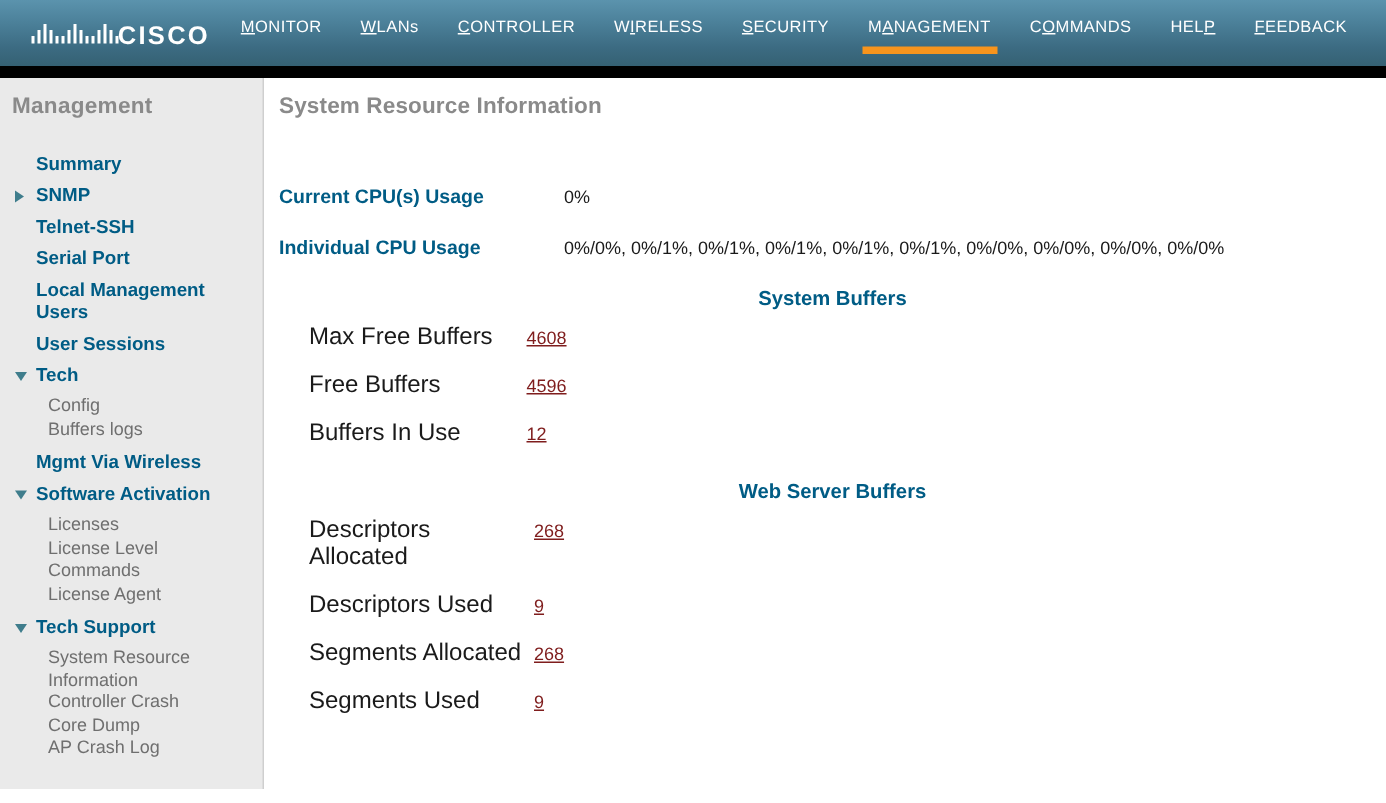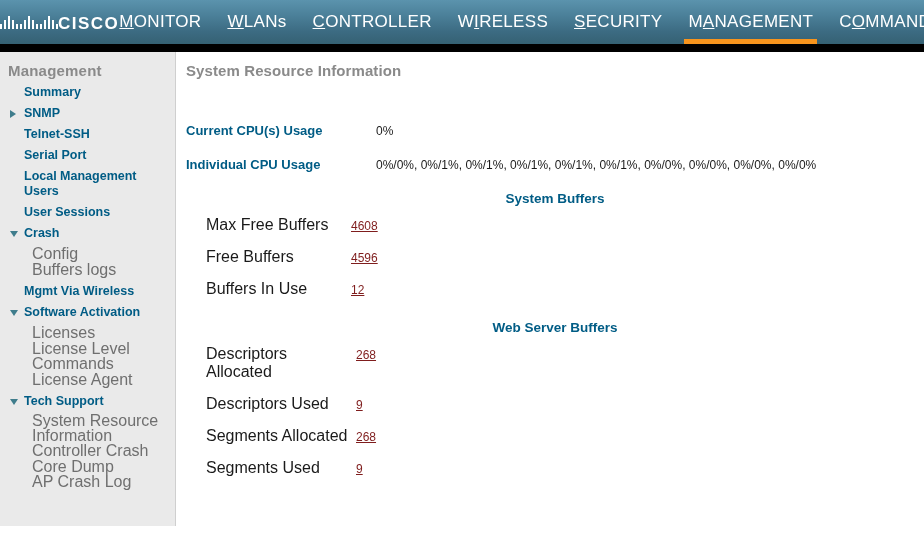--- a/index.html
+++ b/index.html
@@ -53,21 +53,21 @@
     display: flex;
     align-items: center;
     height: 44px;
     flex: 1;
     padding-top: 9px;
     align-items: flex-start;
   }
   .navitem {
     position: relative;
     color: #ffffff;
-    font-size: 17px;
+    font-size: 11px;
     letter-spacing: 0.3px;
     padding: 3px 0 12px 0;
     margin-right: 26px;
     white-space: nowrap;
     cursor: pointer;
     font-family: "Liberation Sans", sans-serif;
   }
   .navitem .lbl { border-bottom: 0; }
   .navitem u { text-decoration: underline; }
   .navitem.active::after {
@@ -104,21 +104,21 @@
     height: 474px;
     overflow: hidden;
   }
   .side-title {
     color: #8a8a8a;
     font-size: 15px;
     font-weight: bold;
     padding: 10px 0 0 8px;
     letter-spacing: 0.2px;
   }
-  .side-list { margin-top: 6px; }
+  .side-list { margin-top: 23px; }
 
   .side-top {
     position: relative;
     padding: 0 4px 0 24px;
     margin-bottom: 6px;
     min-height: 15px;
     cursor: pointer;
   }
   .side-top .tlabel {
     color: #005c85;
@@ -143,21 +143,21 @@
   .tri.open {
     border-top: 6px solid #3f7d8c;
     border-left: 4.5px solid transparent;
     border-right: 4.5px solid transparent;
     top: 5px;
   }
 
   .side-sub {
     padding-left: 32px;
     color: #6f6f6f;
-    font-size: 16px;
+    font-size: 12px;
     line-height: 15.5px;
     cursor: pointer;
   }
   .side-sub.wrap { line-height: 14.5px; }
   .group-sub { margin-top: -2px; margin-bottom: 7px; }
 
   
   .content {
     flex: 1;
     background: #ffffff;
@@ -277,21 +277,21 @@
           <span class="tlabel">Serial Port</span>
         </div>
         <div class="side-top">
           <span class="tlabel">Local Management Users</span>
         </div>
         <div class="side-top">
           <span class="tlabel">User Sessions</span>
         </div>
         <div class="side-top nopad">
           <span class="tri open"></span>
-          <span class="tlabel">Crash</span>
+          <span class="tlabel">Tech</span>
         </div>
         <div class="group-sub">
           <div class="side-sub">Config</div>
           <div class="side-sub">Buffers logs</div>
         </div>
         <div class="side-top">
           <span class="tlabel">Mgmt Via Wireless</span>
         </div>
         <div class="side-top nopad">
           <span class="tri open"></span>

